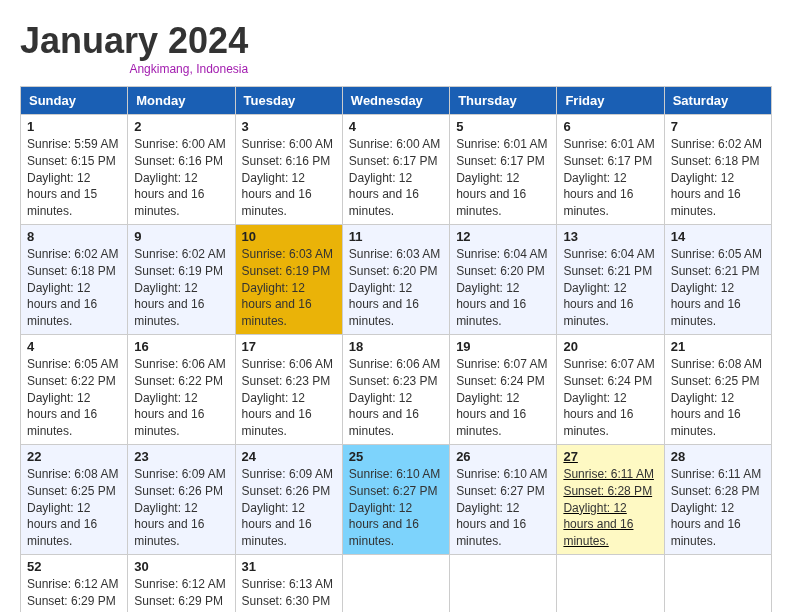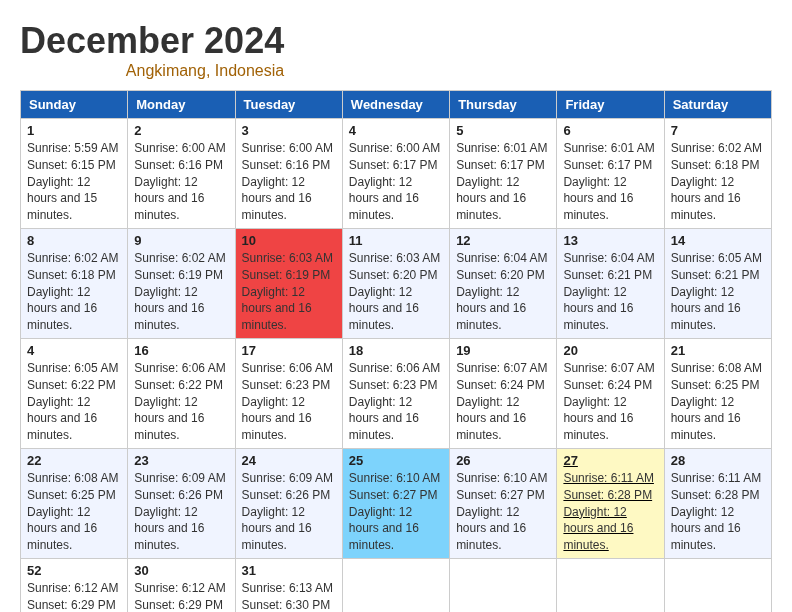--- a/index.html
+++ b/index.html
@@ -34,22 +34,22 @@
     }
     .title-block {
       text-align: right;
     }
     .month-title {
       font-size: 36px;
       font-weight: bold;
       color: #333;
     }
     .location {
-      font-size: 16px;
-      color: #a16207;
+      font-size: 12px;
+      color: #a21caf;
     }
     .calendar {
       width: 100%;
       border-collapse: collapse;
       font-size: 11px;
       border-radius: 26px;
     }
     .calendar th {
       background-color: #1a5fb4;
       color: #fff;
@@ -84,21 +84,21 @@
     }
     .empty-cell {
       background: #fff !important;
     }
   </style>
 </head>
 <body>
 
 <div class="header">
   <div class="title-block">
-    <div class="month-title">December 2024</div>
+    <div class="month-title">January 2024</div>
     <div class="location">Angkimang, Indonesia</div>
   </div>
 </div>
 
 <table class="calendar" id="calendar-table">
   <thead>
     <tr id="header-row">
         <th>Sunday</th>
         <th>Monday</th>
         <th>Tuesday</th>
@@ -177,21 +177,21 @@
         </div>
       </td>
         <td style="background-color: rgb(240, 244, 255);">
         <span class="day-number">9</span>
         <div class="day-info">
           Sunrise: 6:02 AM<br>
           Sunset: 6:19 PM<br>
           Daylight: 12 hours and 16 minutes.
         </div>
       </td>
-        <td style="background-color: #ef4444;">
+        <td style="background-color: #eab308;">
         <span class="day-number">10</span>
         <div class="day-info">
           Sunrise: 6:03 AM<br>
           Sunset: 6:19 PM<br>
           Daylight: 12 hours and 16 minutes.
         </div>
       </td>
         <td style="background-color: rgb(240, 244, 255);">
         <span class="day-number">11</span>
         <div class="day-info">

